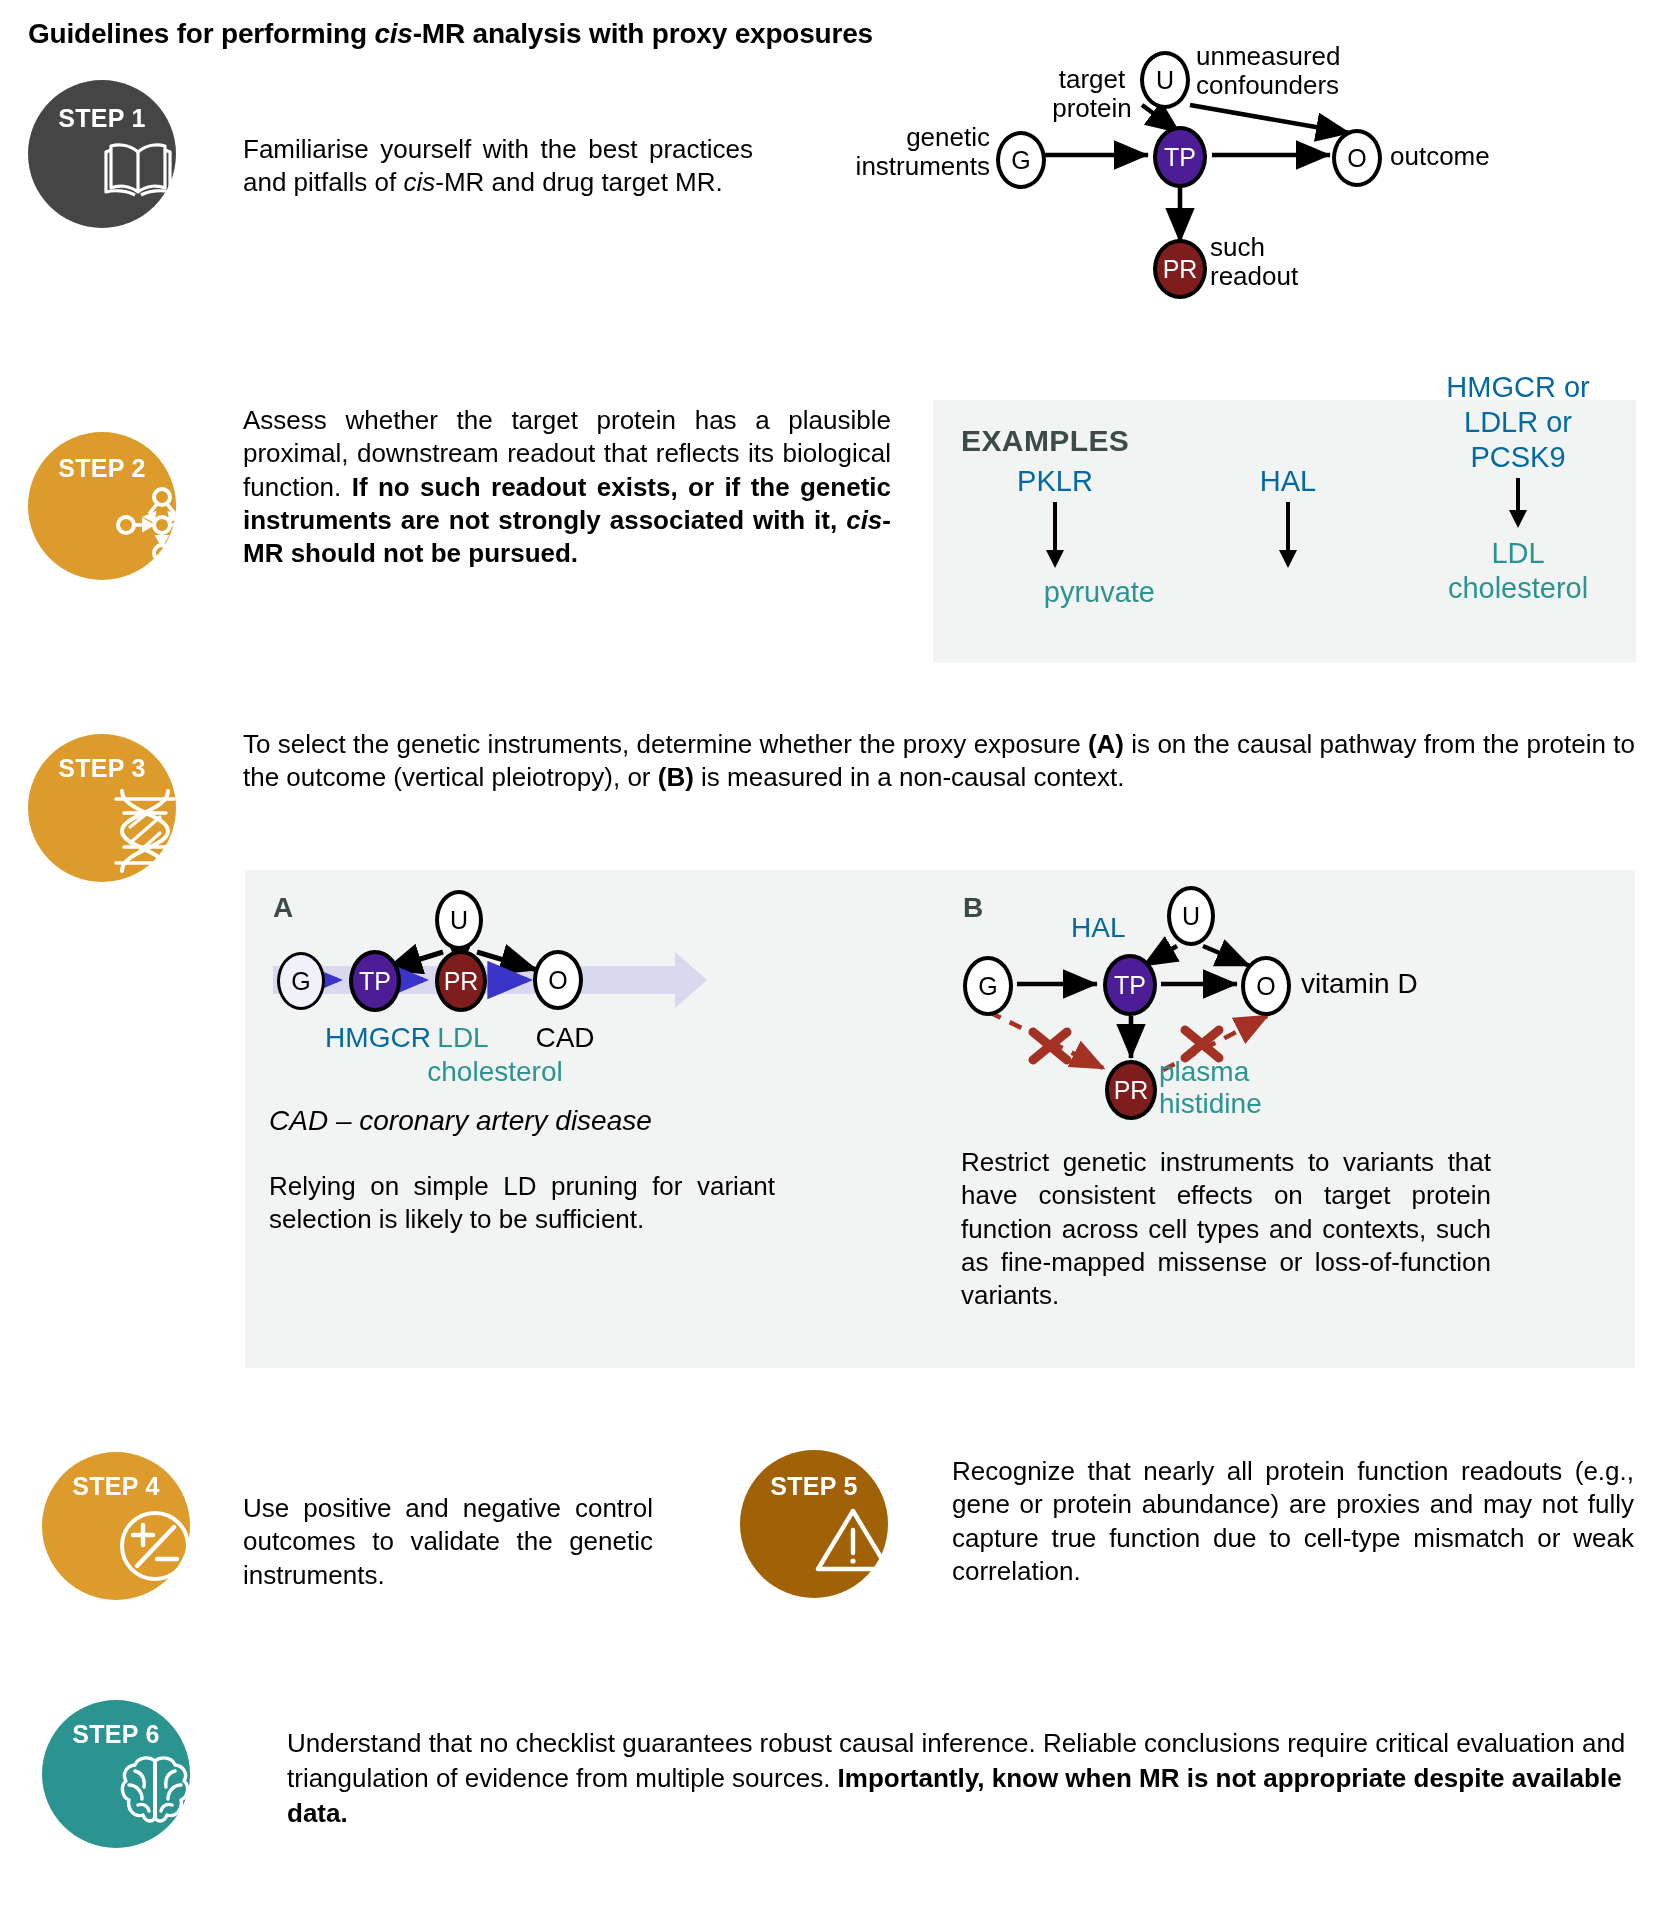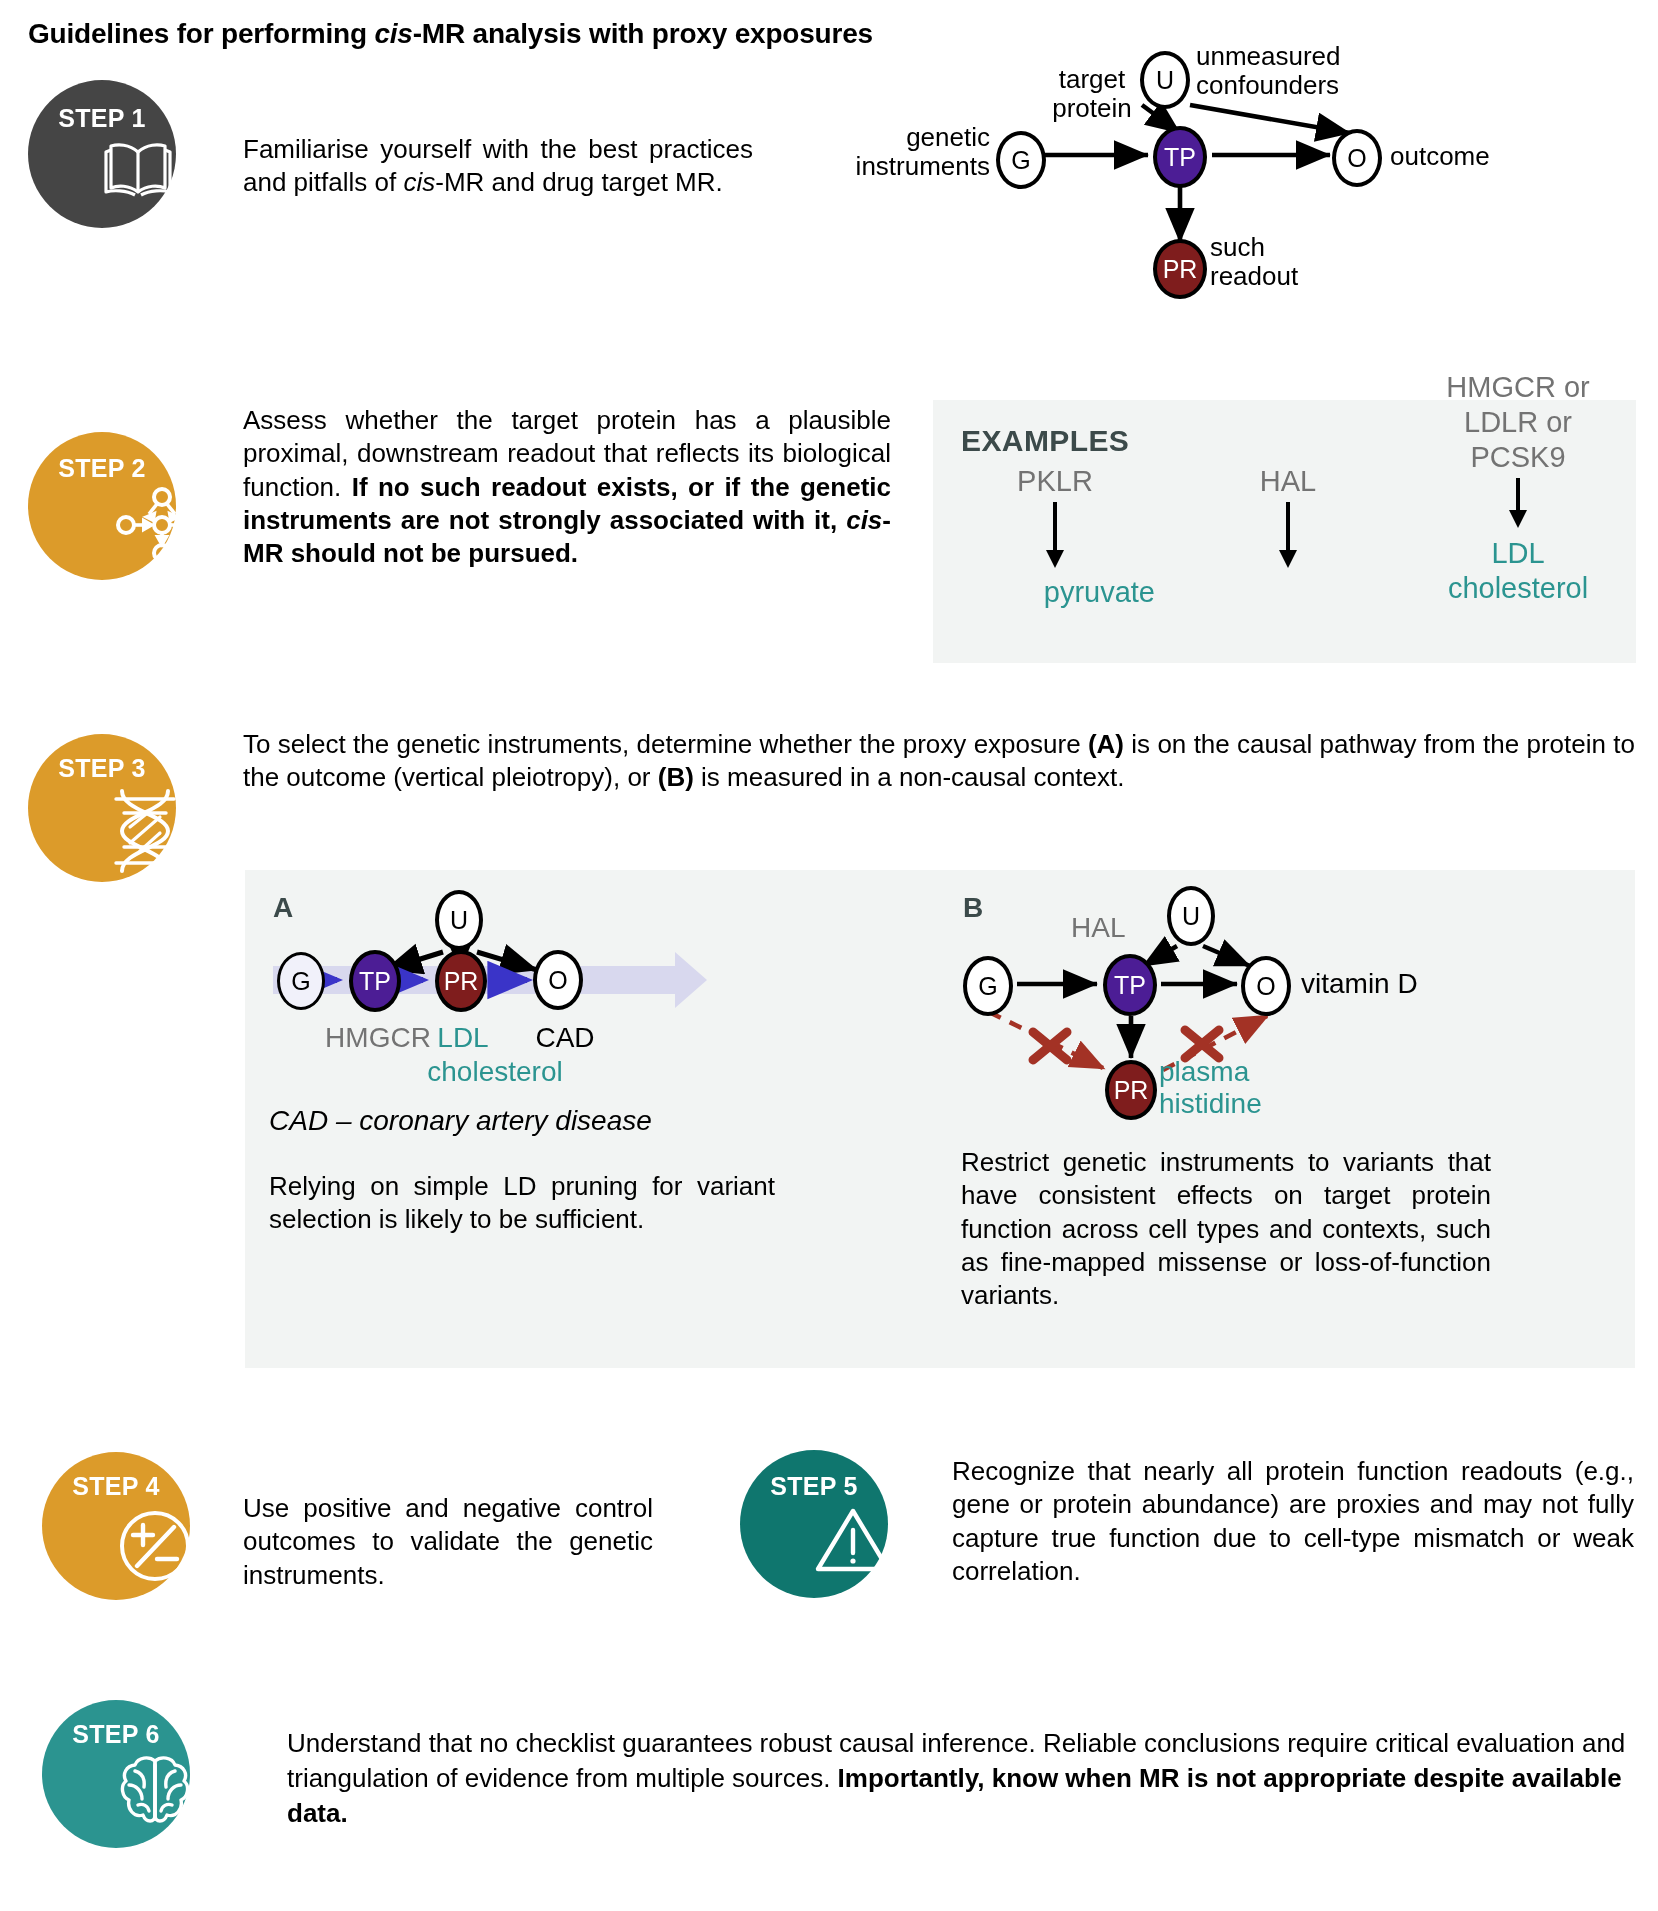--- a/index.html
+++ b/index.html
@@ -32,21 +32,21 @@
     font-size:26px;line-height:1.28;text-align:justify;
     text-justify:inter-word;color:#000;
   }
   .para b{font-weight:bold;}
   .para i{font-style:italic;}
 
   
   .panel{background:#f2f4f3;}
 
   
-  .mag{color:#737373;}
+  .mag{color:#0369a1;}
   .teal{color:#2B9490;}
   .dk{color:#3c4a4a;}
 
   
   .node{
     position:absolute;border:4px solid #000;border-radius:50%;
     background:#fff;display:flex;align-items:center;justify-content:center;
     font-size:25px;font-weight:400;box-sizing:border-box;
   }
   .node.tp{background:#4c1d95;color:#fff;}
@@ -340,21 +340,21 @@
         <line x1="17" y1="28" x2="37" y2="28"></line>
         <line x1="27" y1="18" x2="27" y2="38"></line>
         <line x1="41" y1="52" x2="61" y2="52"></line>
         <line x1="58" y1="20" x2="21" y2="59"></line>
       </g>
     </svg>
   </span>
 </div>
 <div class="abs para" style="left:243px;top:1492px;width:410px;">Use positive and negative control outcomes to validate the genetic instruments.</div>
 
-<div class="abs badge" style="left:740px;top:1450px;width:148px;height:148px;background:#0f766e;">
+<div class="abs badge" style="left:740px;top:1450px;width:148px;height:148px;background:#a16207;">
   <span class="blab" style="font-size:25px;margin-top:24px;">STEP 5</span>
   <span class="bicon" style="margin-top:6px;">
     <svg width="78" height="70" viewBox="0 0 78 70">
       <path d="M39 6 L74 64 L4 64 Z" fill="none" stroke="#fff" stroke-width="4.4" stroke-linejoin="round"></path>
       <line x1="39" y1="25" x2="39" y2="48" stroke="#fff" stroke-width="4.4" stroke-linecap="round"></line>
       <circle cx="39" cy="56" r="2.6" fill="#fff"></circle>
     </svg>
   </span>
 </div>
 <div class="abs para" style="left:952px;top:1455px;width:682px;">Recognize that nearly all protein function readouts (e.g., gene or protein abundance) are proxies and may not fully capture true function due to cell-type mismatch or weak correlation.</div>

